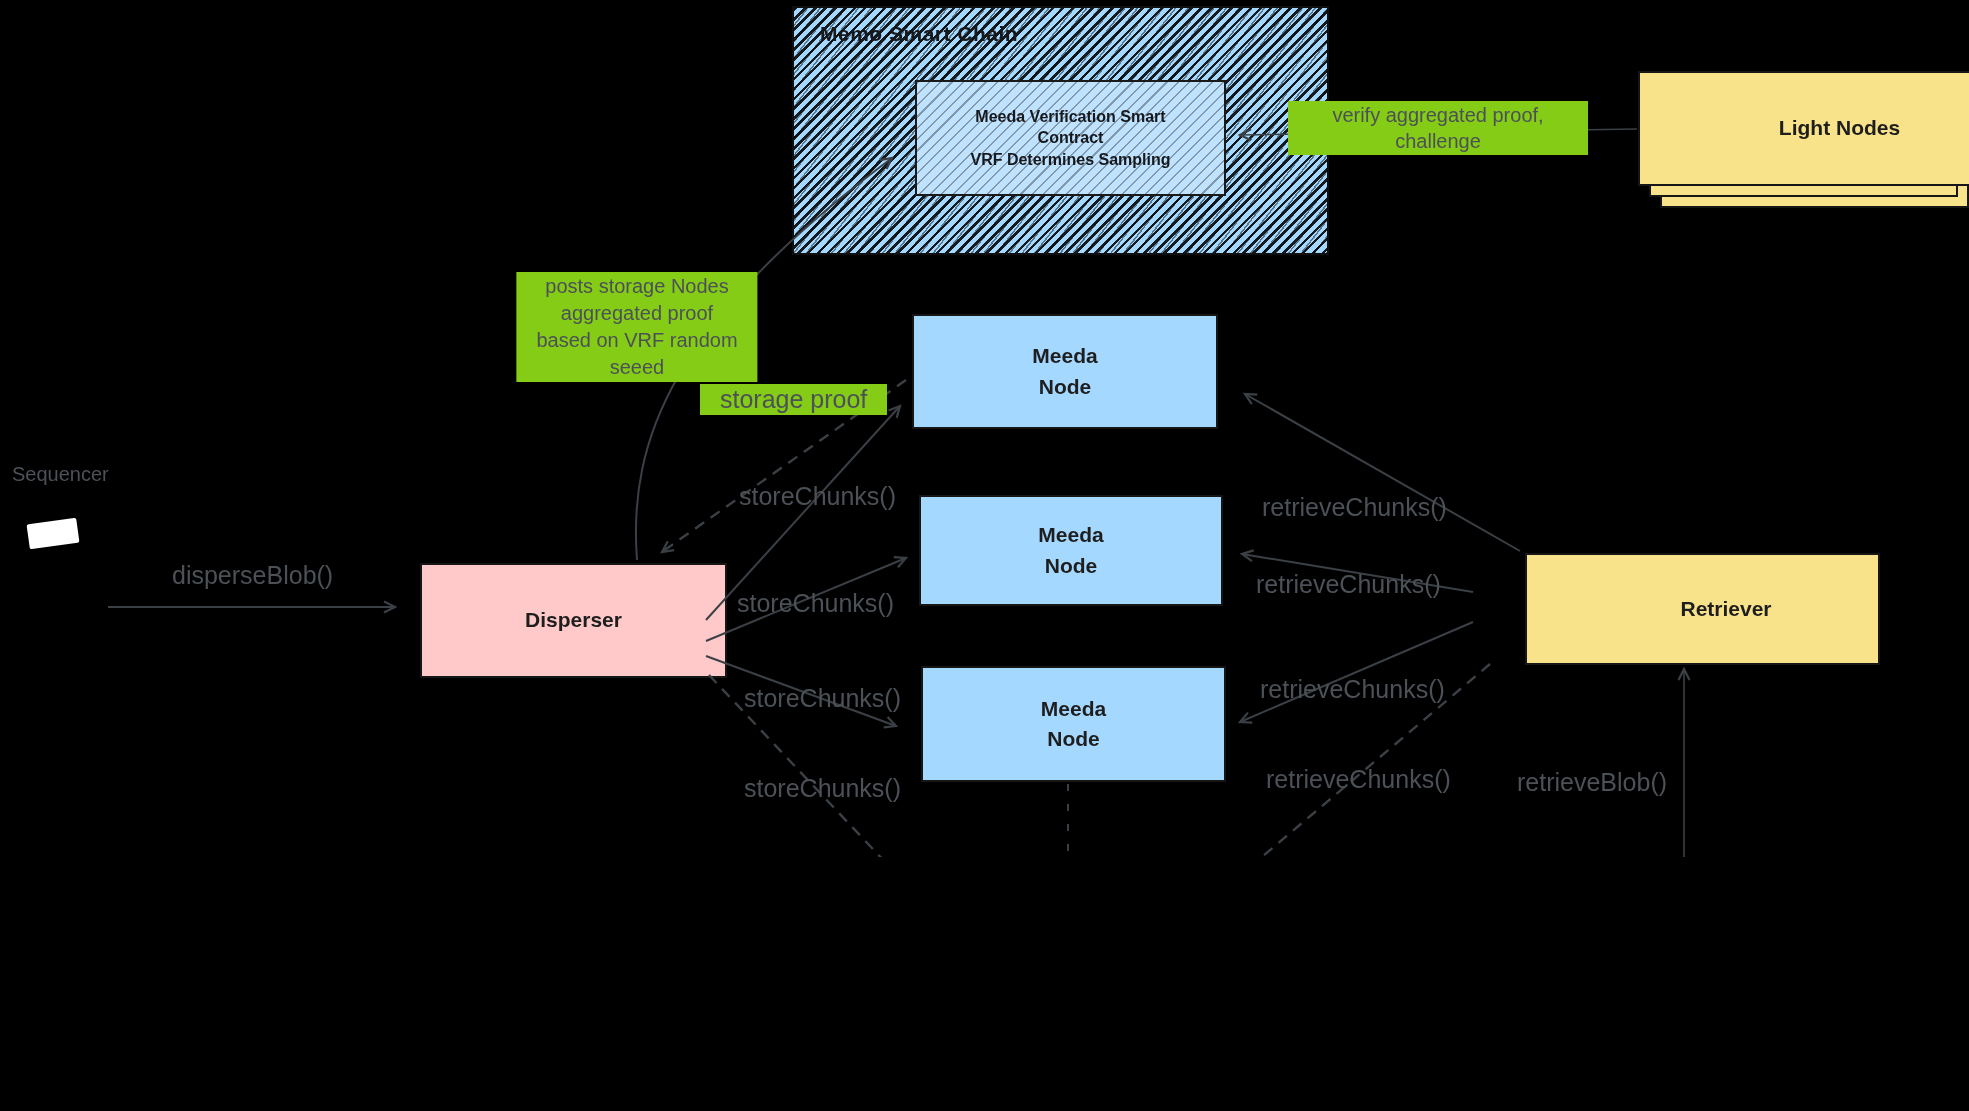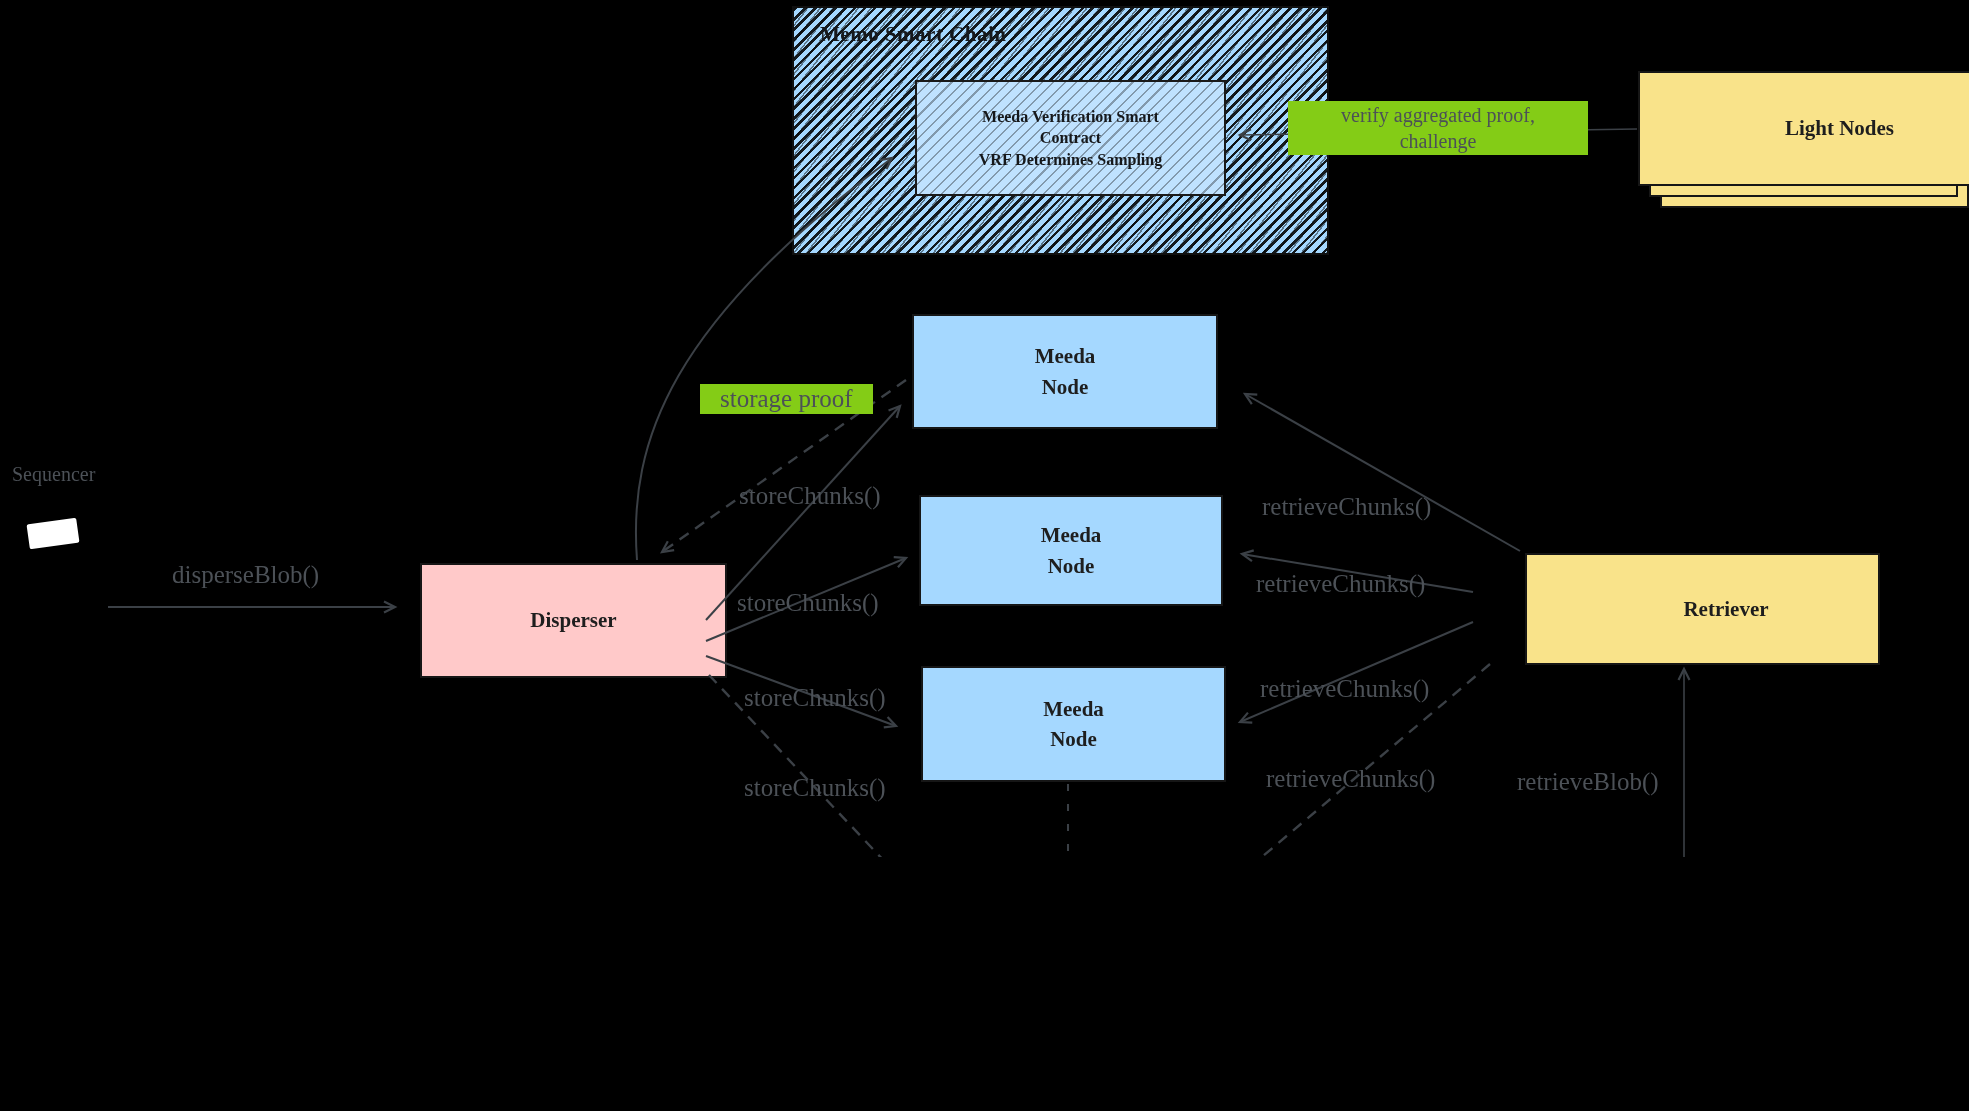--- a/index.html
+++ b/index.html
@@ -1,18 +1,18 @@
 <!DOCTYPE html>
 <html><head>
 <meta charset="utf-8">
 <style>
   html,body{margin:0;padding:0;background:#000;}
   #canvas{
     position:relative;width:1969px;height:857px;background:#000;
-    font-family:Liberation Serif, serif;overflow:hidden;
+    font-family:Liberation Sans, sans-serif;overflow:hidden;
   }
   
   .box{position:absolute;display:flex;align-items:center;justify-content:center;
        text-align:center;color:#1e1e1e;font-weight:bold;font-size:21px;z-index:2;
        white-space:pre-line;line-height:1.45;}
   .blue{background:#a5d8ff;border:2.5px solid #161616;}
   .pink{background:#ffc9c9;border:2.5px solid #161616;}
   .yellow{background:#f9e38a;border:2.5px solid #161616;padding-left:47px;}
 
   
@@ -122,20 +122,24 @@
     <path class="ln" d="M1473,592 L1242,554" marker-end="url(#ah)"></path>
     <path class="ln" d="M1473,622 L1240,722" marker-end="url(#ah)"></path>
     <path class="ln dash" d="M1490,664 L1237,878" marker-end="url(#ah)"></path>
     <path class="ln thin" d="M1637,129 L1240,135" marker-end="url(#ah)"></path>
     <path class="ln thin" d="M1684,1102 L1684,669" marker-end="url(#ah)"></path>
     <path class="ln dots" d="M1068,784 L1068,855"></path>
   </svg>
 
   <div class="glabel" style="left:172px;top:561px;">disperseBlob()</div>
 
+  <div class="glabel gbg center" style="left:637px;top:272px;transform:translateX(-50%);font-size:20px;line-height:1.35;">posts storage Nodes
+aggregated proof
+based on VRF random
+seeed</div>
   <div class="glabel gbg" style="left:700px;top:384px;">storage proof</div>
 
   <div class="glabel" style="left:739px;top:482px;">storeChunks()</div>
   <div class="glabel" style="left:737px;top:589px;">storeChunks()</div>
   <div class="glabel" style="left:744px;top:684px;">storeChunks()</div>
   <div class="glabel" style="left:744px;top:774px;">storeChunks()</div>
 
   <div class="glabel" style="left:1262px;top:493px;">retrieveChunks()</div>
   <div class="glabel" style="left:1256px;top:570px;">retrieveChunks()</div>
   <div class="glabel" style="left:1260px;top:675px;">retrieveChunks()</div>

